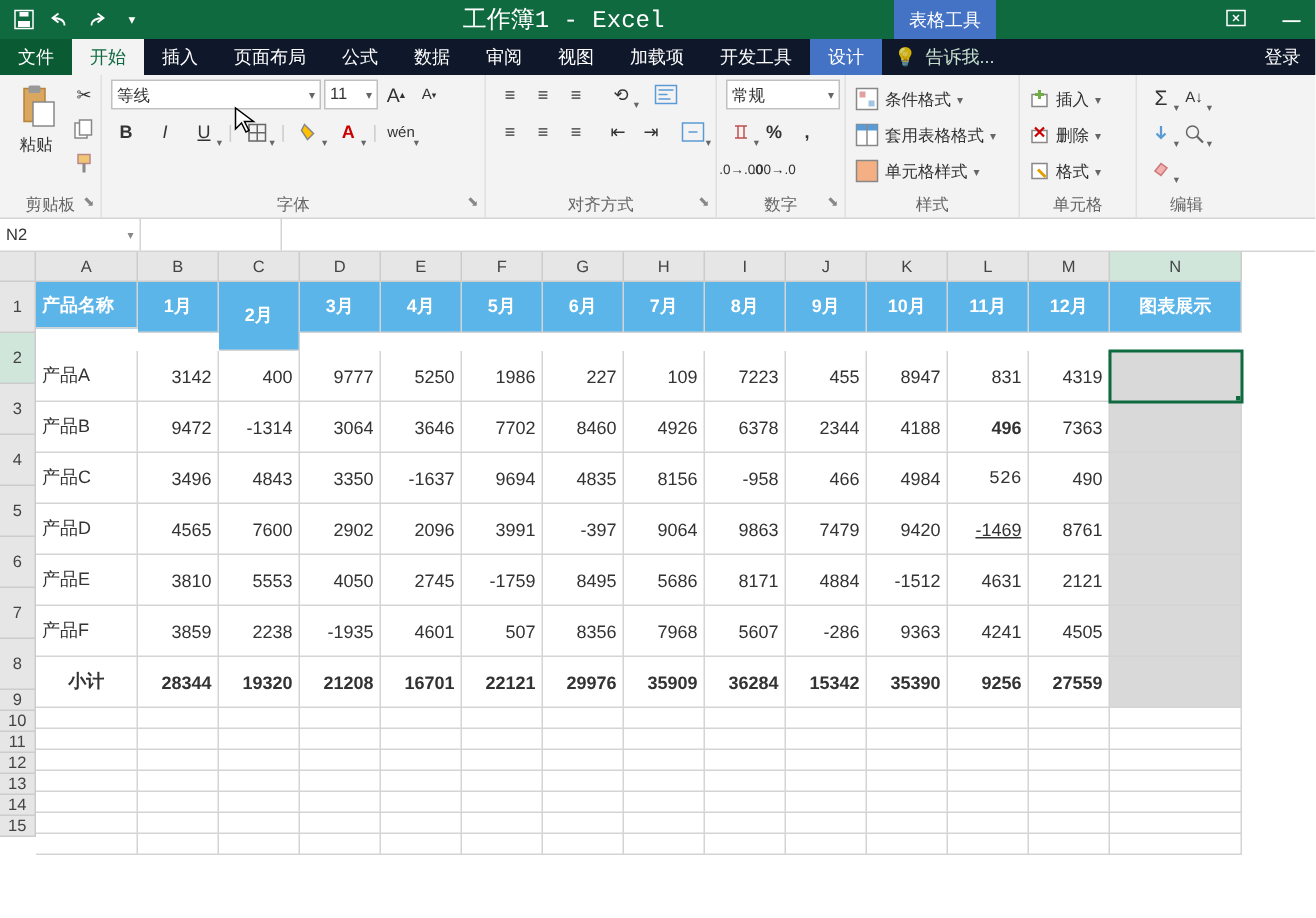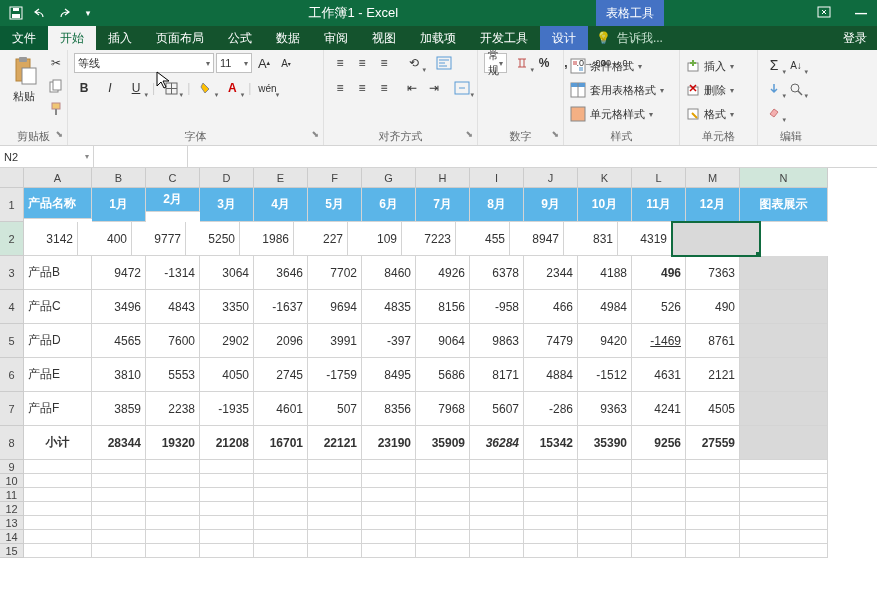--- a/index.html
+++ b/index.html
@@ -1,24 +1,24 @@
 <!DOCTYPE html>
 <html><head>
 <meta charset="utf-8">
 <style>
 *{box-sizing:border-box;margin:0;padding:0;font-family:"Microsoft YaHei",SimSun,sans-serif;}
 body{background:#fff;font-size:12px;color:#333;overflow:hidden;width:877px;height:612px;position:relative;}
 .titlebar{height:26px;background:#0f6b3f;display:flex;align-items:center;color:#fff;position:relative;}
 .qat{display:flex;align-items:center;gap:4px;padding-left:6px;}
 .qat-item{width:20px;height:20px;display:flex;align-items:center;justify-content:center;cursor:pointer;}
-.titletext{position:absolute;left:50%;transform:translateX(-130px);font-size:13px;}
+.titletext{position:absolute;left:50%;transform:translateX(-130px);font-size:16px;font-family:Liberation Mono, monospace;}
 .contexttab{position:absolute;left:596px;top:0;height:26px;display:flex;align-items:center;padding:0 10px;background:#4472c4;font-size:12px;}
 .winctrl{position:absolute;right:4px;top:0;display:flex;align-items:center;gap:8px;height:26px;}
 .winctrl span{width:24px;text-align:center;cursor:pointer;}
-.menubar{height:24px;background:#14532d;display:flex;align-items:stretch;color:#fff;position:relative;}
+.menubar{height:24px;background:#0f172a;display:flex;align-items:stretch;color:#fff;position:relative;}
 .menuitem{padding:0 12px;display:flex;align-items:center;font-size:12px;cursor:pointer;}
 .menuitem.active{background:#f3f3f3;color:#0f6b3f;}
 .filemenu{background:#0a5a34;}
 .tellme{display:flex;align-items:center;gap:6px;color:#c6e0cf;margin-left:8px;}
 .tellme-bulb{opacity:.8;}
 .login{position:absolute;right:10px;top:0;height:24px;display:flex;align-items:center;color:#fff;cursor:pointer;}
 .ribbon{height:96px;background:#f3f3f3;border-bottom:1px solid #d4d4d4;display:flex;}
 .group{border-right:1px solid #e0e0e0;padding:3px 6px 2px;display:flex;flex-direction:column;justify-content:space-between;}
 .group-body{flex:1;display:flex;gap:4px;align-items:flex-start;}
 .group-label{font-size:11px;color:#666;text-align:center;height:14px;position:relative;}
@@ -226,21 +226,21 @@
               <path d="M5 7 h6" stroke="#5b9bd5"></path>
             </svg>
             <span class="dd">▾</span>
           </span>
       </div>
     </div>
     <div class="group-label"><span>对齐方式</span><span class="dlaunch">⬊</span></div>
   </div>
 
   <div class="group" style="width:86px;">
-    <div class="group-body" style="flex-direction:row;gap:5px;">
+    <div class="group-body" style="flex-direction:column;gap:5px;">
       <div class="fontbox" style="width:76px;">
           <span>常规</span>
           <span style="font-size:8px;color:#666;">▾</span>
         </div>
       <div class="rowflex">
         <span class="smallbtn">
             <svg width="14" height="14">
               <path d="M3 3 h8 M3 11 h8 M5 3 v8 M9 3 v8" stroke="#c0504d" fill="none"></path>
             </svg>
             <span class="dd">▾</span>
@@ -404,34 +404,35 @@
         <div class="rh" style="height: 14px;">11</div>
         <div class="rh" style="height: 14px;">12</div>
         <div class="rh" style="height: 14px;">13</div>
         <div class="rh" style="height: 14px;">14</div>
         <div class="rh" style="height: 14px;">15</div>
       </div>
     <div class="cells" id="cells">
         <div class="cellrow">
           <div class="cell tbl tblhead first" style="width: 68px; height: 31px;">产品名称</div>
           <div class="cell tbl tblhead" style="width: 54px; height: 34px;">1月</div>
-          <div class="cell tbl tblhead" style="width: 54px; height: 24px; text-align: center;">2月</div>
+          <div class="cell tbl tblhead" style="width: 54px; height: 46px; text-align: center;">2月</div>
           <div class="cell tbl tblhead" style="width: 54px; height: 34px;">3月</div>
           <div class="cell tbl tblhead" style="width: 54px; height: 34px;">4月</div>
           <div class="cell tbl tblhead" style="width: 54px; height: 34px;">5月</div>
           <div class="cell tbl tblhead" style="width: 54px; height: 34px;">6月</div>
           <div class="cell tbl tblhead" style="width: 54px; height: 34px;">7月</div>
           <div class="cell tbl tblhead" style="width: 54px; height: 34px;">8月</div>
           <div class="cell tbl tblhead" style="width: 54px; height: 34px;">9月</div>
           <div class="cell tbl tblhead" style="width: 54px; height: 34px;">10月</div>
           <div class="cell tbl tblhead" style="width: 54px; height: 34px;">11月</div>
           <div class="cell tbl tblhead" style="width: 54px; height: 34px;">12月</div>
           <div class="cell tbl tblhead" style="width: 88px; height: 34px;">图表展示</div>
         </div>
         <div class="cellrow">
+          <div class="cell tbl" style="width: 68px; height: 34px;">产品A</div>
           <div class="cell tbl num" style="width: 54px; height: 34px;">3142</div>
           <div class="cell tbl num" style="width: 54px; height: 34px;">400</div>
           <div class="cell tbl num" style="width: 54px; height: 34px;">9777</div>
           <div class="cell tbl num" style="width: 54px; height: 34px;">5250</div>
           <div class="cell tbl num" style="width: 54px; height: 34px;">1986</div>
           <div class="cell tbl num" style="width: 54px; height: 34px;">227</div>
           <div class="cell tbl num" style="width: 54px; height: 34px;">109</div>
           <div class="cell tbl num" style="width: 54px; height: 34px;">7223</div>
           <div class="cell tbl num" style="width: 54px; height: 34px;">455</div>
           <div class="cell tbl num" style="width: 54px; height: 34px;">8947</div>
@@ -460,21 +461,21 @@
           <div class="cell tbl num" style="width: 54px; height: 34px;">3496</div>
           <div class="cell tbl num" style="width: 54px; height: 34px;">4843</div>
           <div class="cell tbl num" style="width: 54px; height: 34px;">3350</div>
           <div class="cell tbl num" style="width: 54px; height: 34px;">-1637</div>
           <div class="cell tbl num" style="width: 54px; height: 34px;">9694</div>
           <div class="cell tbl num" style="width: 54px; height: 34px;">4835</div>
           <div class="cell tbl num" style="width: 54px; height: 34px;">8156</div>
           <div class="cell tbl num" style="width: 54px; height: 34px;">-958</div>
           <div class="cell tbl num" style="width: 54px; height: 34px;">466</div>
           <div class="cell tbl num" style="width: 54px; height: 34px;">4984</div>
-          <div class="cell tbl num" style="width: 54px; height: 34px;">526</div>
+          <div class="cell tbl num" style="width: 54px; height: 34px; font-family: Liberation Mono, monospace;">526</div>
           <div class="cell tbl num" style="width: 54px; height: 34px;">490</div>
           <div class="cell tbl shaded" style="width: 88px; height: 34px;"></div>
         </div>
         <div class="cellrow">
           <div class="cell tbl" style="width: 68px; height: 34px;">产品D</div>
           <div class="cell tbl num" style="width: 54px; height: 34px;">4565</div>
           <div class="cell tbl num" style="width: 54px; height: 34px;">7600</div>
           <div class="cell tbl num" style="width: 54px; height: 34px;">2902</div>
           <div class="cell tbl num" style="width: 54px; height: 34px;">2096</div>
           <div class="cell tbl num" style="width: 54px; height: 34px;">3991</div>
@@ -519,23 +520,23 @@
           <div class="cell tbl num" style="width: 54px; height: 34px;">4505</div>
           <div class="cell tbl shaded" style="width: 88px; height: 34px;"></div>
         </div>
         <div class="cellrow">
           <div class="cell tbl bold" style="width: 68px; height: 34px; justify-content: center;">小计</div>
           <div class="cell tbl bold num" style="width: 54px; height: 34px;">28344</div>
           <div class="cell tbl bold num" style="width: 54px; height: 34px;">19320</div>
           <div class="cell tbl bold num" style="width: 54px; height: 34px;">21208</div>
           <div class="cell tbl bold num" style="width: 54px; height: 34px;">16701</div>
           <div class="cell tbl bold num" style="width: 54px; height: 34px;">22121</div>
-          <div class="cell tbl bold num" style="width: 54px; height: 34px;">23190</div>
+          <div class="cell tbl bold num" style="width: 54px; height: 34px;">29976</div>
           <div class="cell tbl bold num" style="width: 54px; height: 34px;">35909</div>
-          <div class="cell tbl bold num" style="width: 54px; height: 34px; font-style: italic;">36284</div>
+          <div class="cell tbl bold num" style="width: 54px; height: 34px;">36284</div>
           <div class="cell tbl bold num" style="width: 54px; height: 34px;">15342</div>
           <div class="cell tbl bold num" style="width: 54px; height: 34px;">35390</div>
           <div class="cell tbl bold num" style="width: 54px; height: 34px;">9256</div>
           <div class="cell tbl bold num" style="width: 54px; height: 34px;">27559</div>
           <div class="cell tbl shaded bold" style="width: 88px; height: 34px;"></div>
         </div>
         <div class="cellrow">
           <div class="cell" style="width: 68px; height: 14px;"></div>
           <div class="cell" style="width: 54px; height: 14px;"></div>
           <div class="cell" style="width: 54px; height: 14px;"></div>

